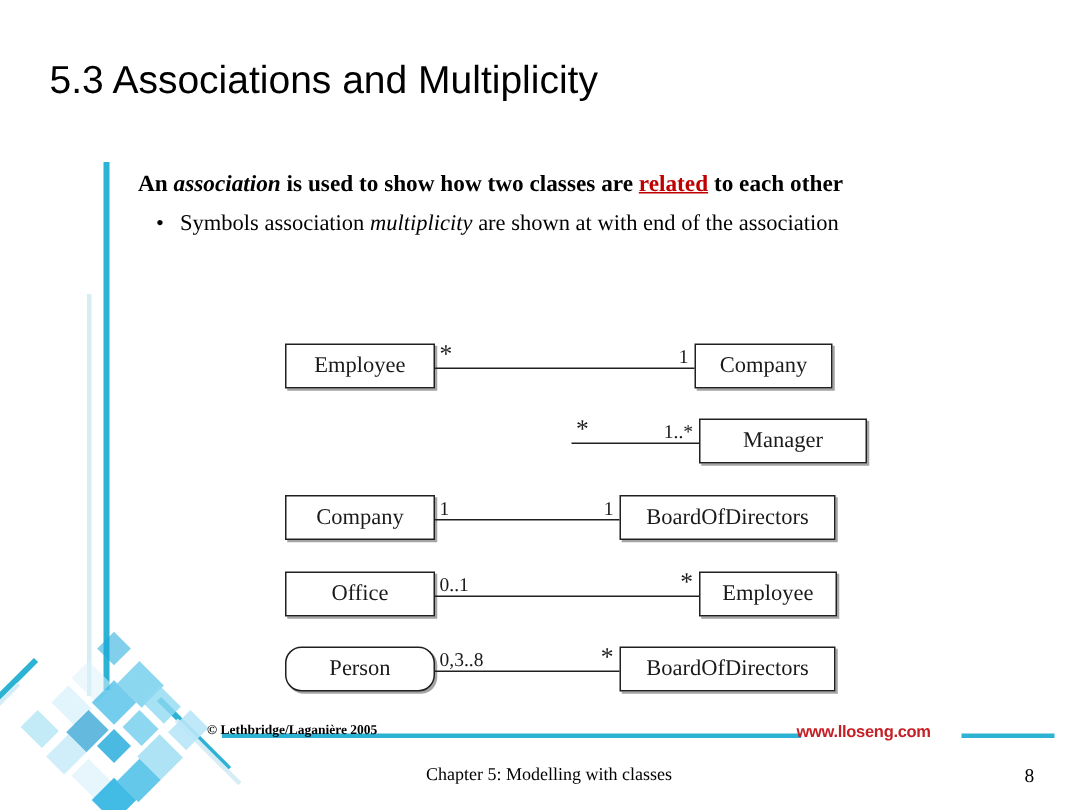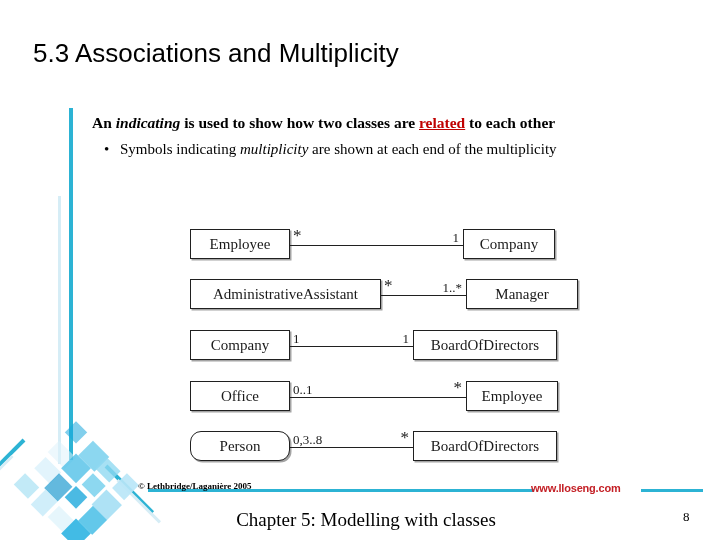--- a/index.html
+++ b/index.html
@@ -228,21 +228,21 @@
     font-size: 9px;
     font-weight: bold;
     color: #000000;
     white-space: nowrap;
   }
   .footer-chapter {
     position: absolute;
     left: 366px;
     top: 509px;
     transform: translateX(-50%);
-    font-size: 19px;
+    font-size: 12px;
     color: #000000;
     white-space: nowrap;
   }
   .footer-page {
     position: absolute;
     left: 683px;
     top: 509px;
     font-size: 13px;
     color: #000000;
   }
@@ -272,36 +272,35 @@
     <i style="left: 25px; top: 49px; width: 19px; height: 21px; background: rgb(23, 150, 206); opacity: 0.67;"></i>
     <i style="left: 46px; top: 46px; width: 16px; height: 16px; background: rgb(27, 167, 220); opacity: 0.79;"></i>
     <i style="left: 72px; top: 48px; width: 23px; height: 21px; background: rgb(83, 195, 232); opacity: 0.91;"></i>
     <i style="left: 1px; top: 73px; width: 20px; height: 16px; background: rgb(143, 217, 241); opacity: 0.55;"></i>
     <i style="left: 27px; top: 70px; width: 17px; height: 21px; background: rgb(185, 230, 247); opacity: 0.67;"></i>
     <i style="left: 48px; top: 72px; width: 24px; height: 16px; background: rgb(223, 243, 251); opacity: 0.79;"></i>
     <i style="left: 69px; top: 69px; width: 21px; height: 21px; background: rgb(47, 180, 226); opacity: 0.91;"></i>
   </div>
 
 <div class="body-block">
-  <p class="lead"><span>An </span><em>indicating</em><span> is used to show how two classes are </span><span class="hl">related</span><span> to each other</span></p>
+  <p class="lead"><span>An </span><em>association</em><span> is used to show how two classes are </span><span class="hl">related</span><span> to each other</span></p>
   <ul class="sub-list">
-    <li><span>Symbols indicating </span><em>multiplicity</em><span> are shown at each end of the multiplicity</span></li>
+    <li><span>Symbols association </span><em>multiplicity</em><span> are shown at with end of the association</span></li>
   </ul>
 </div>
 
 <div class="uml" id="uml">
     <div class="uml-row" style="left: 0px; top: 229px; width: 720px;">
       <div class="uml-box" style="left: 190px; width: 100px;">Employee</div>
       <div class="uml-box" style="left: 463px; width: 92px;">Company</div>
       <div class="uml-link" style="left: 290px; width: 173px;"></div>
       <div class="uml-mult star" style="left: 293px; top: 0px;">*</div>
       <div class="uml-mult" style="left: 459px; top: 2px; transform: translateX(-100%);">1</div>
     </div>
     <div class="uml-row" style="left: 0px; top: 279px; width: 720px;">
-      <div class="uml-box" style="left: 190px; width: 191px;">AdministrativeAssistant</div>
       <div class="uml-box" style="left: 466px; width: 112px;">Manager</div>
       <div class="uml-link" style="left: 381px; width: 85px;"></div>
       <div class="uml-mult star" style="left: 384px; top: 0px;">*</div>
       <div class="uml-mult" style="left: 462px; top: 2px; transform: translateX(-100%);">1..*</div>
     </div>
     <div class="uml-row" style="left: 0px; top: 330px; width: 720px;">
       <div class="uml-box" style="left: 190px; width: 100px;">Company</div>
       <div class="uml-box" style="left: 413px; width: 144px;">BoardOfDirectors</div>
       <div class="uml-link" style="left: 290px; width: 123px;"></div>
       <div class="uml-mult" style="left: 293px; top: 2px;">1</div>

